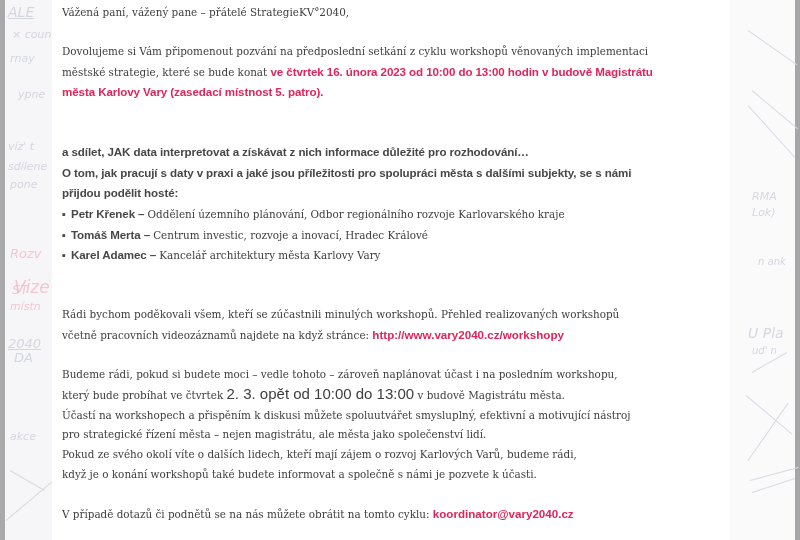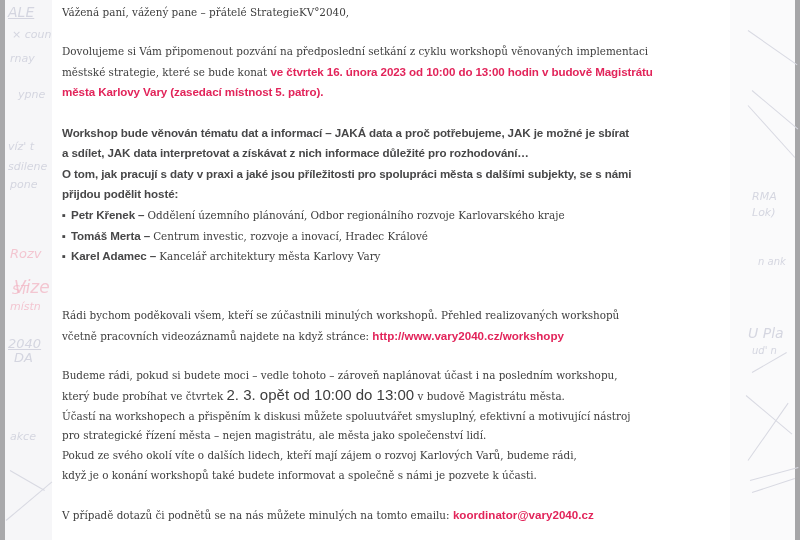--- a/index.html
+++ b/index.html
@@ -115,21 +115,21 @@
   <div class="gap"></div>
 
   <p class="p">
     <span class="serif">Dovolujeme si Vám připomenout pozvání na předposlední setkání z cyklu workshopů věnovaných implementaci</span><br>
     <span class="serif">městské strategie, které se bude konat </span><span class="sans red">ve čtvrtek 16. února 2023 od 10:00 do 13:00 hodin v budově Magistrátu</span><br>
     <span class="sans red">města Karlovy Vary (zasedací místnost 5. patro).</span>
   </p>
   <div class="gap"></div>
 
   <p class="p">
-    <span class="sans">Workshop bude věnován tématu dat a informací – JAKÁ data a proč potřebujeme, JAK je možné je sbírat</span><br>
+    <br>
     <span class="sans">a sdílet, JAK data interpretovat a získávat z nich informace důležité pro rozhodování…</span><br>
     <span class="sans">O tom, jak pracují s daty v praxi a jaké jsou příležitosti pro spolupráci města s dalšími subjekty, se s námi</span><br>
     <span class="sans">přijdou podělit hosté:</span>
   </p>
 
   <div>
     <span class="bullet">
       <span class="bullet-mark">▪</span><span class="sans">Petr Křenek</span><span class="sans"> – </span><span class="serif">Oddělení územního plánování, Odbor regionálního rozvoje Karlovarského kraje</span>
     </span>
     <span class="bullet">
@@ -153,15 +153,15 @@
     <span class="serif">Budeme rádi, pokud si budete moci – vedle tohoto – zároveň naplánovat účast i na posledním workshopu,</span><br>
     <span class="serif">který bude probíhat ve čtvrtek </span><span class="serif" style="font-family:'Liberation Sans',sans-serif;font-size:15px;">2. 3. opět od 10:00 do 13:00</span><span class="serif"> v budově Magistrátu města.</span><br>
     <span class="serif">Účastí na workshopech a přispěním k diskusi můžete spoluutvářet smysluplný, efektivní a motivující nástroj</span><br>
     <span class="serif">pro strategické řízení města – nejen magistrátu, ale města jako společenství lidí.</span><br>
     <span class="serif">Pokud ze svého okolí víte o dalších lidech, kteří mají zájem o rozvoj Karlových Varů, budeme rádi,</span><br>
     <span class="serif">když je o konání workshopů také budete informovat a společně s námi je pozvete k účasti.</span>
   </p>
   <div class="gap"></div>
 
   <p class="p">
-    <span class="serif">V případě dotazů či podnětů se na nás můžete minulých na tomto emailu: </span><a class="link">koordinator@vary2040.cz</a>
+    <span class="serif">V případě dotazů či podnětů se na nás můžete obrátit na tomto cyklu: </span><a class="link">koordinator@vary2040.cz</a>
   </p>
 </div>
 
 </body></html>

